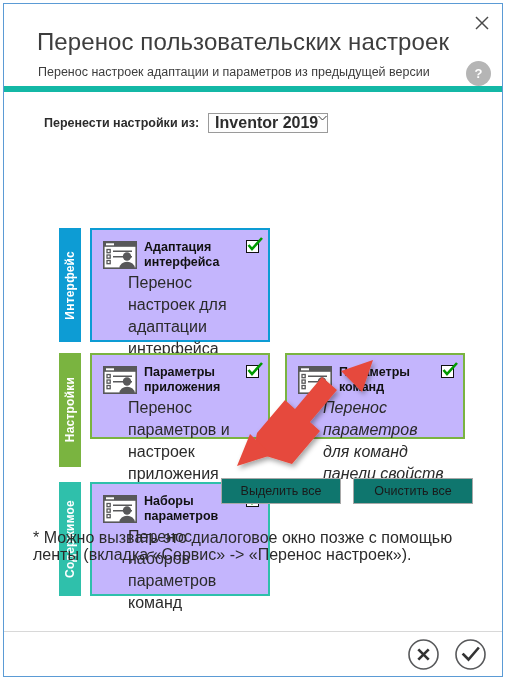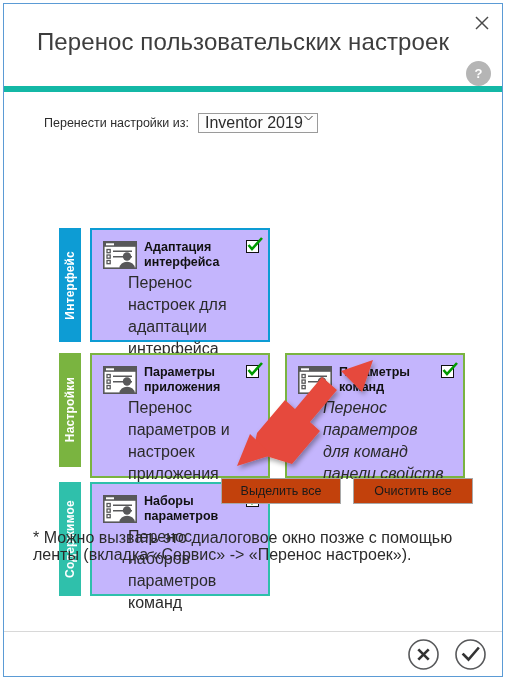--- a/index.html
+++ b/index.html
@@ -33,21 +33,21 @@
     position:absolute;left:34px;top:61px;
     font-size:12.5px;color:#3d3d3d;white-space:nowrap;
   }
   .help-btn{
     position:absolute;right:11px;top:57px;width:25px;height:25px;border-radius:50%;
     background:#b5b5b5;color:#ffffff;font-size:13px;font-weight:bold;
     display:flex;align-items:center;justify-content:center;cursor:pointer;
   }
   
   .content{position:relative;height:540px;}
-  .src-row{position:absolute;left:40px;top:21px;display:flex;align-items:center;}
+  .src-row{position:absolute;left:40px;top:21px;display:flex;align-items:center;font-weight:bold;}
   .src-label{font-size:12.5px;color:#2c2c2c;margin-right:9px;}
   .src-select{
     width:120px;height:20px;border:1px solid #9a9a9a;background:#fdfdfd;
     font-size:16px;color:#2c2c2c;display:flex;
     padding:0 4px 0 6px;box-sizing:border-box;cursor:pointer;position:relative;
   }
   .src-select .val{flex:1;white-space:nowrap;}
   .caret{font-size:9px;color:#3a3a3a;line-height:1;}
 
   
@@ -80,29 +80,29 @@
     border:1.4px solid #111;box-sizing:border-box;background:#fff;
   }
   .chk svg{position:absolute;left:0px;top:-4px;overflow:visible;}
 
   
   #cat-interface{left:55px;top:136px;}
   #cat-interface .cat-tab{height:114px;background:#0d9cd4;}
   #cat-interface .card{height:114px;border-color:#0d9cd4;}
   #cat-settings{left:55px;top:261px;}
   #cat-settings .cat-tab{height:114px;background:#7ab440;}
-  #cat-settings .card{height:125px;border-color:#7ab440;}
+  #cat-settings .card{height:86px;border-color:#7ab440;}
   #cat-content{left:55px;top:390px;}
   #cat-content .cat-tab{height:114px;background:#2fc0ab;}
   #cat-content .card{height:114px;border-color:#2fc0ab;}
 
   
   .act-row{position:absolute;right:29px;top:386px;display:flex;gap:12px;}
   .act-btn{
-    width:120px;height:26px;border:1px solid #a8a8a8;background:#c2410c;
+    width:120px;height:26px;border:1px solid #a8a8a8;background:#0f766e;
     font-size:12.5px;color:#1a1a1a;display:flex;align-items:center;
     justify-content:center;cursor:pointer;box-sizing:border-box;
   }
   .note{
     position:absolute;left:29px;top:437px;width:440px;
     font-size:16px;color:#2b2b2b;line-height:17px;
   }
   
   .footer{
     position:absolute;left:0;bottom:0;width:100%;height:45px;
@@ -119,20 +119,21 @@
 <div class="window">
 
   <div class="header">
     <div class="close-icon">
       <svg width="22" height="22" viewBox="0 0 22 22">
         <line x1="5" y1="5" x2="17" y2="17" stroke="#4a4a4a" stroke-width="1.5"></line>
         <line x1="17" y1="5" x2="5" y2="17" stroke="#4a4a4a" stroke-width="1.5"></line>
       </svg>
     </div>
     <div class="title">Перенос пользовательских настроек</div>
+    <div class="subtitle">Перенос настроек адаптации и параметров из предыдущей версии</div>
     <div class="help-btn">?</div>
   </div>
 
   <div class="content">
 
     <div class="src-row">
       <div class="src-label">Перенести настройки из:</div>
       <div class="src-select">
         <span class="val">Inventor 2019</span>
         <span class="caret">

